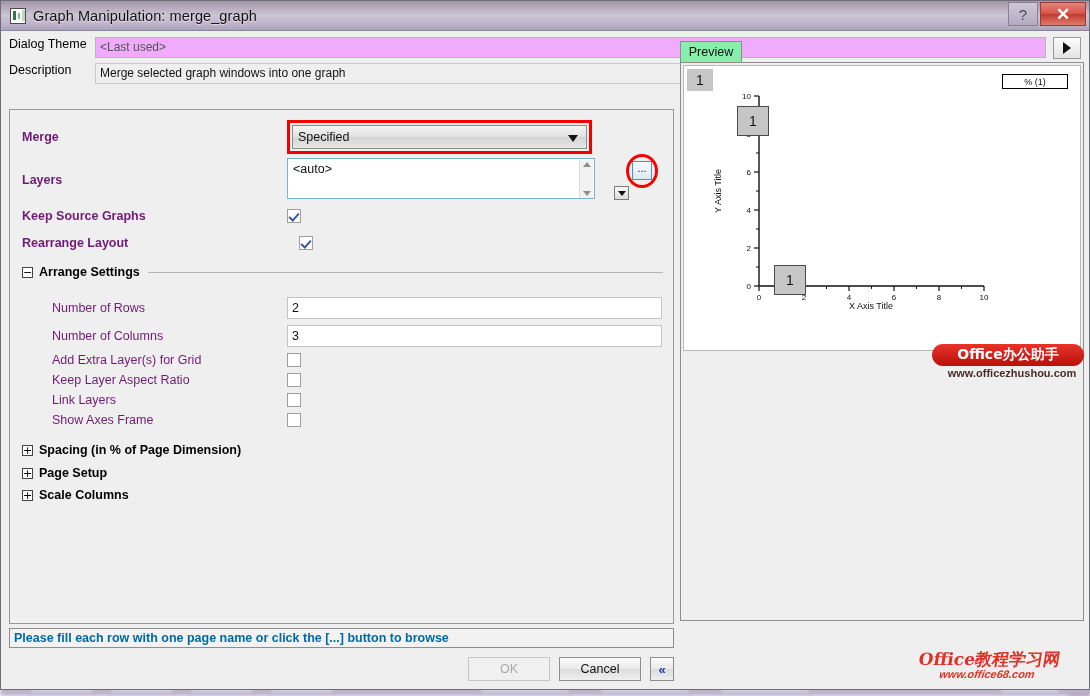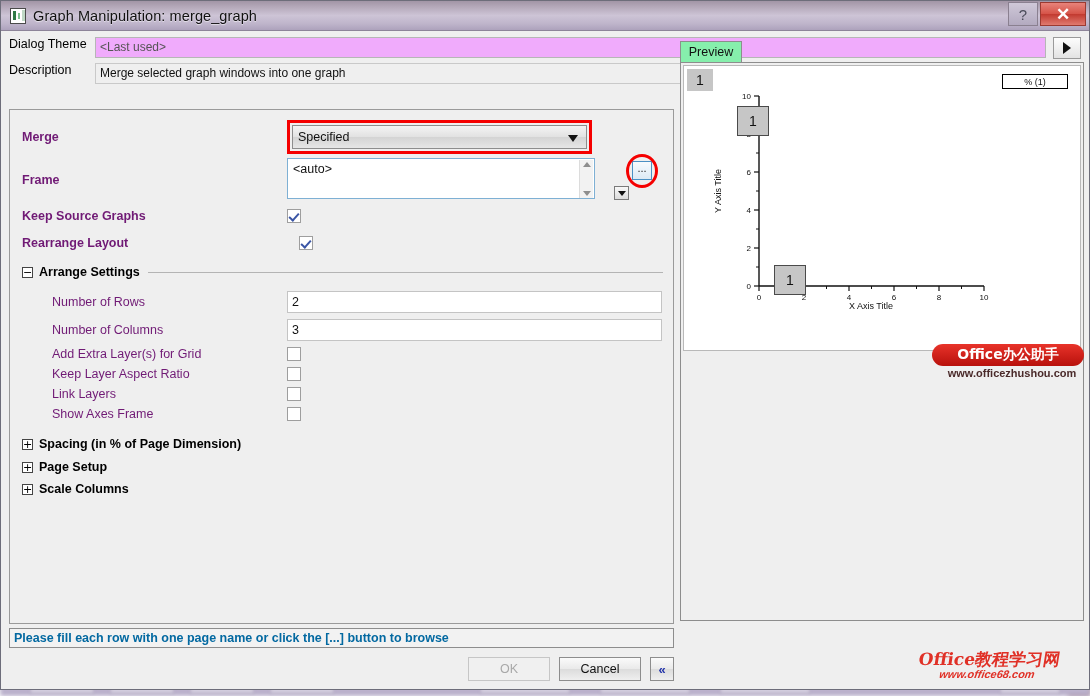--- a/index.html
+++ b/index.html
@@ -386,21 +386,21 @@
       <span class="slabel">Merge</span>
       <div id="merge-highlight">
         <div id="merge-select">
           <span>Specified</span>
           <span class="caret"></span>
         </div>
       </div>
     </div>
 
     <div class="srow" id="graphs-row">
-      <span class="slabel">Frame</span>
+      <span class="slabel">Layers</span>
       <div id="graphs-controls">
         <div id="graphs-box">
           <span>&lt;auto&gt;</span>
           <div id="graphs-scroll">
             <span class="ar-up"></span>
             <span class="ar-dn"></span>
           </div>
         </div>
         <div id="graphs-dropbtn">
             <span></span>
@@ -419,21 +419,21 @@
       <span class="slabel">Rearrange Layout</span>
       <div class="cb checked"></div>
     </div>
 
     <div class="grp-header" style="margin-top:6px;">
       <span class="expander">−</span>
       <span class="grp-title">Arrange Settings</span>
       <span class="grp-line"></span>
     </div>
 
-    <div class="srow txtrow" style="margin-top:4px;">
+    <div class="srow txtrow" style="margin-top:10px;">
       <span class="slabel sub">Number of Rows</span>
       <div class="text-field">2</div>
     </div>
 
     <div class="srow txtrow">
       <span class="slabel sub">Number of Columns</span>
       <div class="text-field">3</div>
     </div>
 
     <div class="srow subcb">

